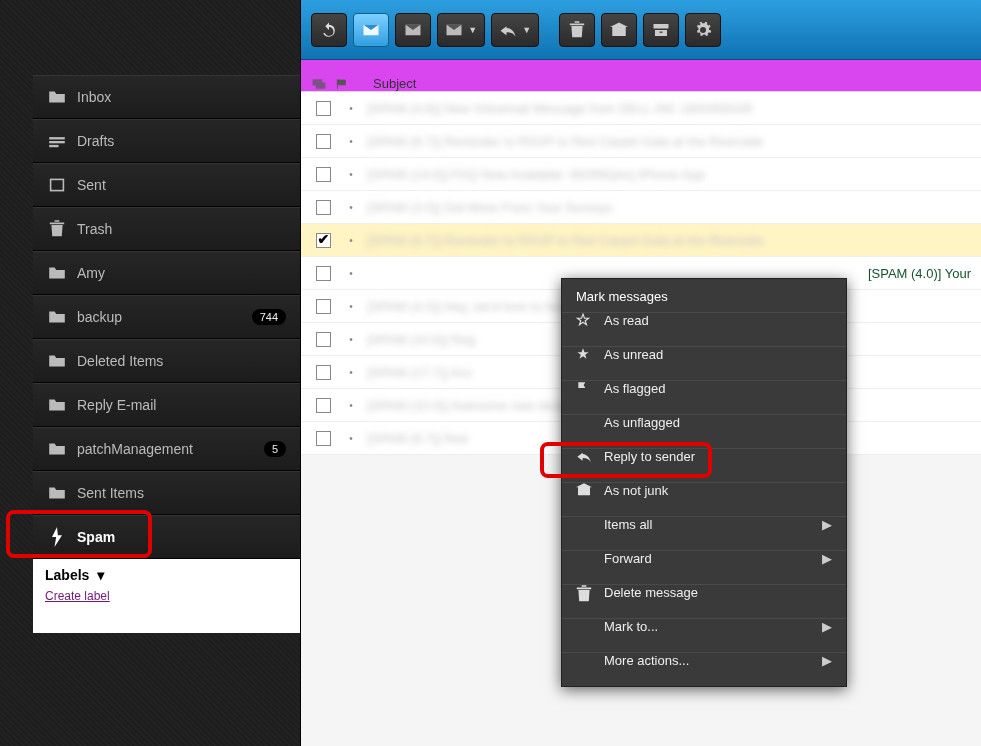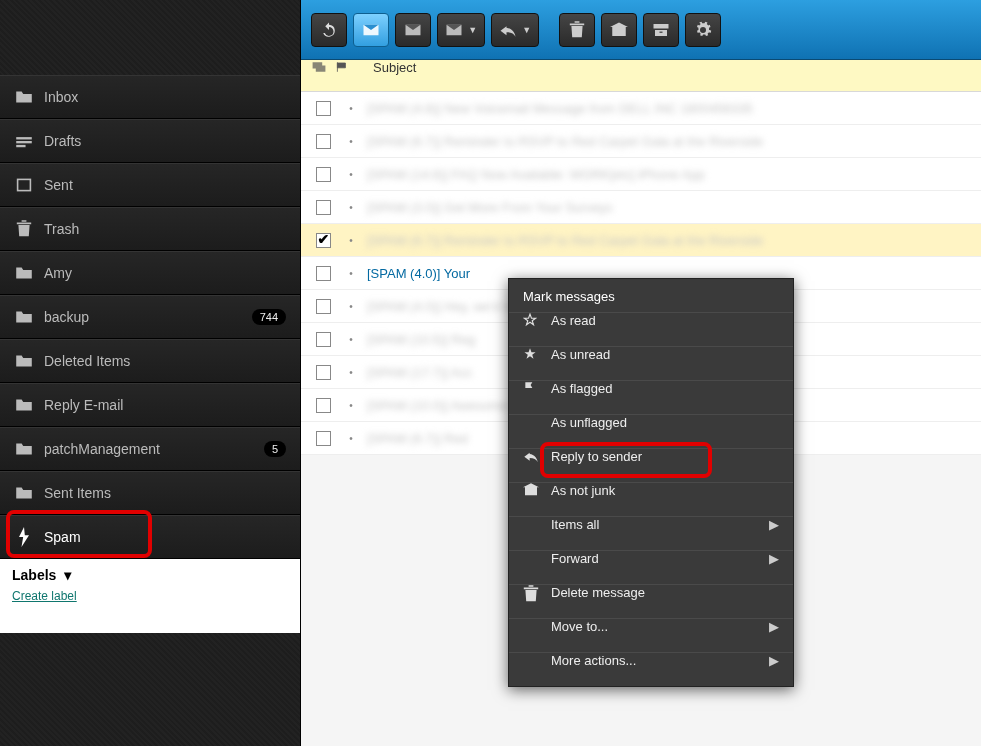--- a/index.html
+++ b/index.html
@@ -4,44 +4,45 @@
 <style>
   * { box-sizing: border-box; margin: 0; padding: 0; }
   html, body { width: 981px; height: 746px; overflow: hidden; font-family: Verdana, Geneva, sans-serif; background: #1a1a1a; }
 
   
   .sidebar {
     position: absolute; left: 0; top: 0; width: 300px; height: 746px;
     background: #1e1e1e;
     background-image: repeating-linear-gradient(45deg, rgba(255,255,255,0.02) 0 2px, rgba(0,0,0,0.02) 2px 4px);
     color: #ddd;
+    padding-left: 33px;
   }
   .sidebar-top-spacer { height: 75px; }
   .folder-list { width: 100%; }
   .folder-item {
     height: 44px; display: flex; align-items: center; gap: 10px;
     padding: 0 14px; color: #bbb; font-size: 14px;
     background: linear-gradient(#262626, #1c1c1c);
     border-top: 1px solid #343434; border-bottom: 1px solid #000;
     cursor: pointer;
   }
   .folder-item.selected {
-    color: #fff; font-weight: normal;
+    color: #fff; font-weight: bold;
   }
   .folder-icon { width: 20px; height: 16px; display: flex; align-items: center; justify-content: center; }
   .badge {
     margin-left: auto; background: #000; color: #eee; font-size: 11px;
     padding: 2px 8px; border-radius: 9px; font-weight: normal;
   }
   .labels-section {
     background: #fff; color: #000; padding: 8px 12px 30px 12px; font-size: 14px;
   }
   .labels-header { font-weight: bold; display: flex; align-items: center; gap: 8px; }
   .create-label { margin-top: 6px; font-size: 12px; }
-  .create-label a { color: #0f766e; text-decoration: underline; cursor: pointer; }
+  .create-label a { color: #701a75; text-decoration: underline; cursor: pointer; }
 
   
   .red-highlight {
     position: absolute; border: 4px solid #e10000; border-radius: 8px; pointer-events: none;
   }
   .red-highlight.spam-box { left: 6px; top: 510px; width: 146px; height: 48px; }
   .red-highlight.notjunk-box { left: 540px; top: 442px; width: 172px; height: 36px; }
 
   
   .main {
@@ -55,22 +56,22 @@
   }
   .tool-btn {
     width: 36px; height: 34px; border-radius: 4px; display: flex; align-items: center; justify-content: center;
     background: linear-gradient(#454545, #2a2a2a); border: 1px solid #111; cursor: pointer;
   }
   .tool-btn.active { background: linear-gradient(#7dd0ff, #329fe0); border-color: #0d5f90; }
   .tool-btn.with-caret { width: 48px; justify-content: space-around; padding: 0 4px; }
   .tool-sep { width: 8px; }
 
   .list-header {
-    height: 32px; background: #fef9c3; border-bottom: 1px solid #d8d8d8;
-    display: flex; align-items: flex-start; padding: 0 10px; font-size: 13px; color: #333;
+    height: 32px; background: #d946ef; border-bottom: 1px solid #d8d8d8;
+    display: flex; align-items: flex-end; padding: 0 10px; font-size: 13px; color: #333;
   }
   .col-chk { width: 24px; }
   .col-star { width: 30px; text-align: center; }
   .col-subject { flex: 1; padding-left: 8px; }
 
   .message-list { background: #fff; }
   .msg-row {
     height: 33px; display: flex; align-items: center; padding: 0 10px;
     border-bottom: 1px solid #eee; font-size: 13px;
   }
@@ -78,25 +79,25 @@
   .msg-chk { width: 24px; display: flex; align-items: center; justify-content: center; }
   .chkbox {
     width: 15px; height: 15px; border: 1px solid #888; background: #fff; position: relative;
   }
   .chkbox.checked::after {
     content: '✔'; position: absolute; left: 1px; top: -3px; font-size: 14px; color: #000; font-weight: bold;
   }
   .msg-dot { width: 12px; text-align: center; color: #888; font-size: 10px; margin: 0 10px; }
   .msg-subject { flex: 1; white-space: nowrap; overflow: hidden; text-overflow: ellipsis; }
   .msg-subject.blurred { color: #c6c6c6; filter: blur(3px); }
-  .msg-subject.clear { color: #0369a1; }
+  .msg-subject.clear { color: #14532d; text-align: right; }
 
   
   .context-menu {
-    position: absolute; left: 508px; top: 278px; width: 286px;
+    position: absolute; left: 561px; top: 278px; width: 286px;
     background: #3a3a3a; color: #eee; border: 1px solid #222;
     box-shadow: 0 3px 14px rgba(0,0,0,0.6); font-size: 13px;
   }
   .menu-header { padding: 10px 14px 8px 14px; color: #fff; }
   .menu-item {
     height: 34px; display: flex; gap: 10px; padding: 0 14px 0 14px;
     border-top: 1px solid #4a4a4a; cursor: pointer;
   }
   .menu-icon { width: 18px; text-align: center; }
   .menu-label { flex: 1; }
@@ -426,21 +427,21 @@
     <div class="menu-item">
       <span class="menu-icon">
         <svg width="16" height="18" viewBox="0 0 20 22">
           <path fill="#ddd" d="M3 6h14l-1 14H4zM1 3h18v2H1zM7 0h6v2H7z"></path>
         </svg>
       </span>
       <span class="menu-label">Delete message</span>
     </div>
     <div class="menu-item">
       <span class="menu-icon"></span>
-      <span class="menu-label">Move to...</span>
+      <span class="menu-label">Mark to...</span>
       <span class="menu-arrow">▶</span>
     </div>
     <div class="menu-item">
       <span class="menu-icon"></span>
       <span class="menu-label">More actions...</span>
       <span class="menu-arrow">▶</span>
     </div>
   </div>
 
 <div class="red-highlight spam-box"></div>

